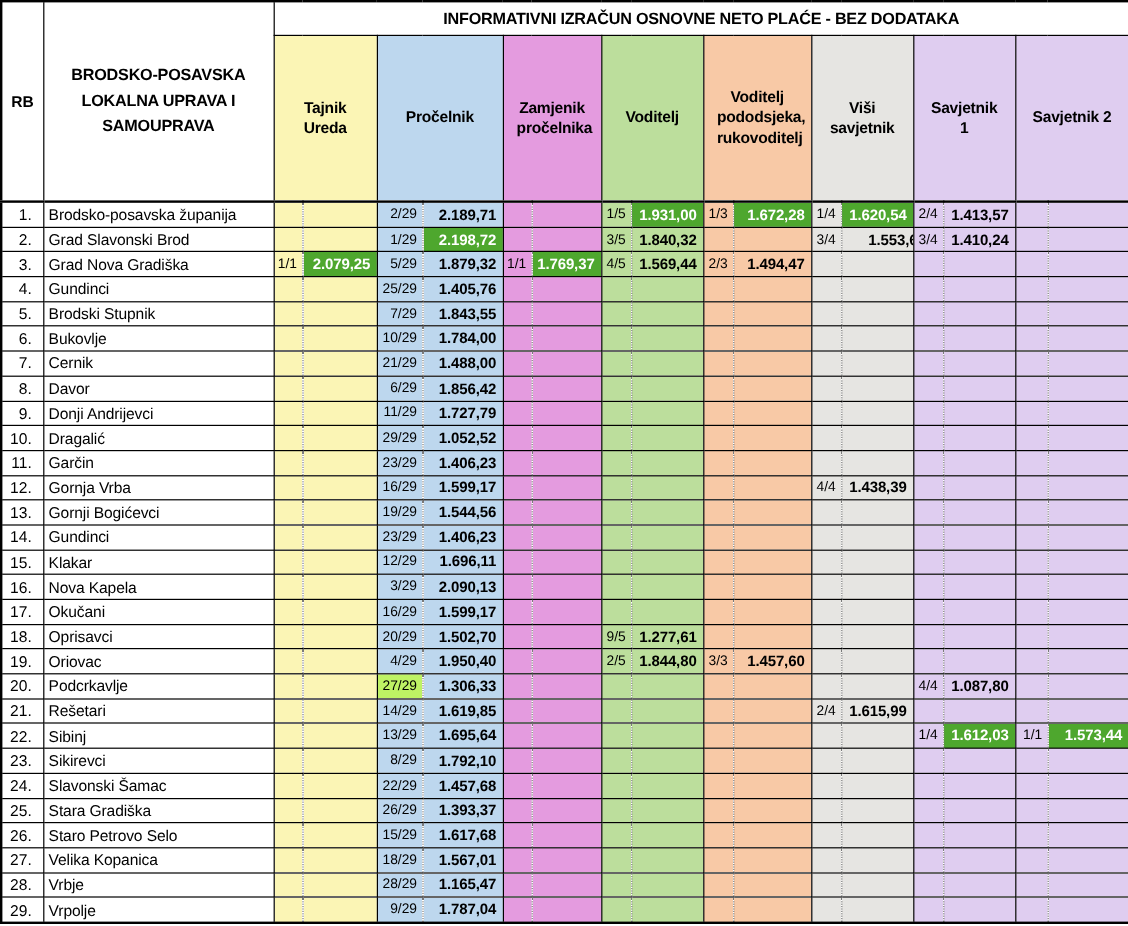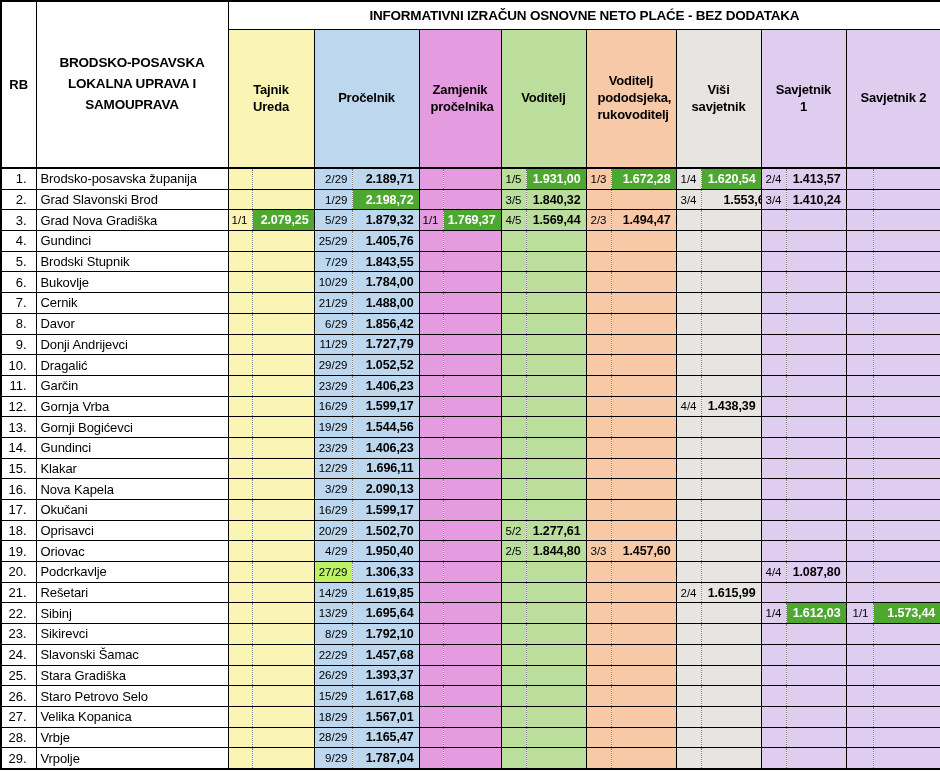--- a/index.html
+++ b/index.html
@@ -421,21 +421,21 @@
         </tr>
         <tr>
           <td class="rb">18.</td>
           <td class="name">Oprisavci</td>
           <td class="rank" style="background: rgb(251, 245, 181);"></td>
           <td class="val" style="background: rgb(251, 245, 181);"></td>
           <td class="rank" style="background: rgb(189, 215, 238);">20/29</td>
           <td class="val" style="background: rgb(189, 215, 238);">1.502,70</td>
           <td class="rank" style="background: rgb(228, 155, 223);"></td>
           <td class="val" style="background: rgb(228, 155, 223);"></td>
-          <td class="rank" style="background: rgb(188, 222, 156);">5/2</td>
+          <td class="rank" style="background: rgb(188, 222, 156);">9/5</td>
           <td class="val" style="background: rgb(188, 222, 156);">1.277,61</td>
           <td class="rank" style="background: rgb(248, 201, 166);"></td>
           <td class="val" style="background: rgb(248, 201, 166);"></td>
           <td class="rank" style="background: rgb(230, 229, 226);"></td>
           <td class="val" style="background: rgb(230, 229, 226);"></td>
           <td class="rank" style="background: rgb(223, 205, 240);"></td>
           <td class="val" style="background: rgb(223, 205, 240);"></td>
           <td class="rank" style="background: rgb(223, 205, 240);"></td>
           <td class="val" style="background: rgb(223, 205, 240);"></td>
         </tr>

